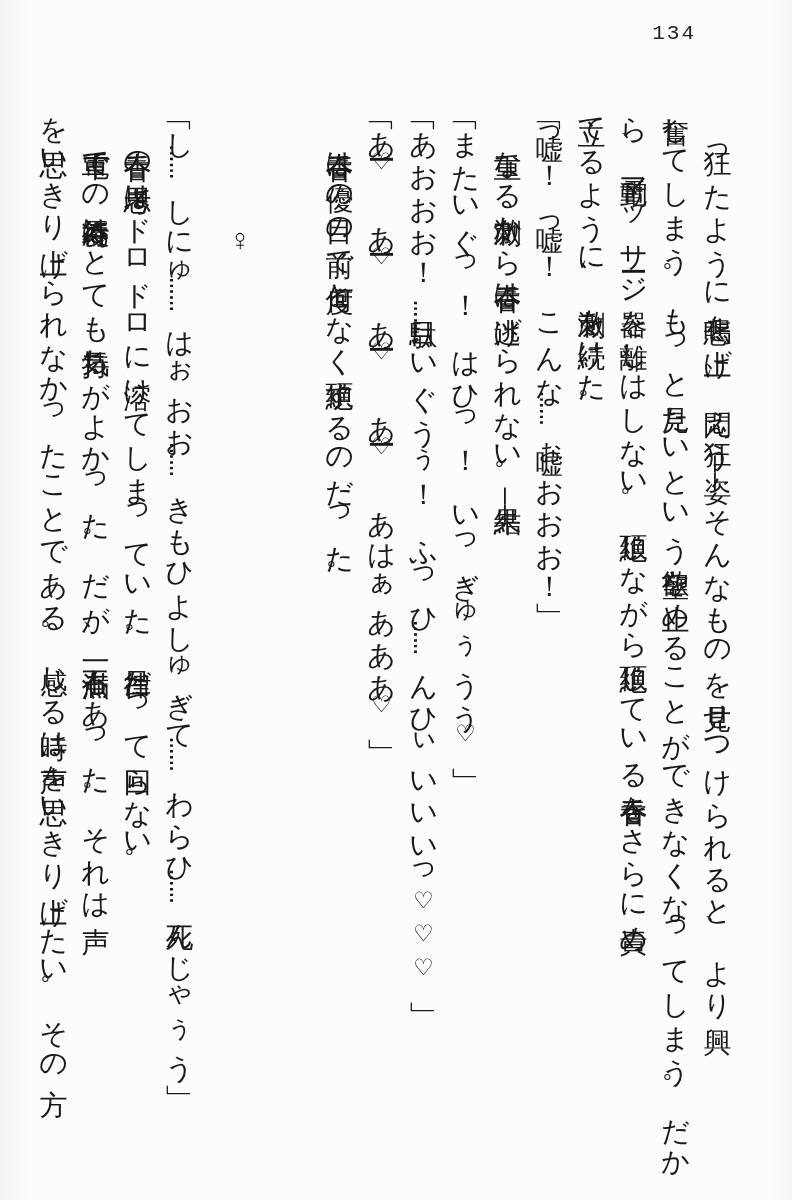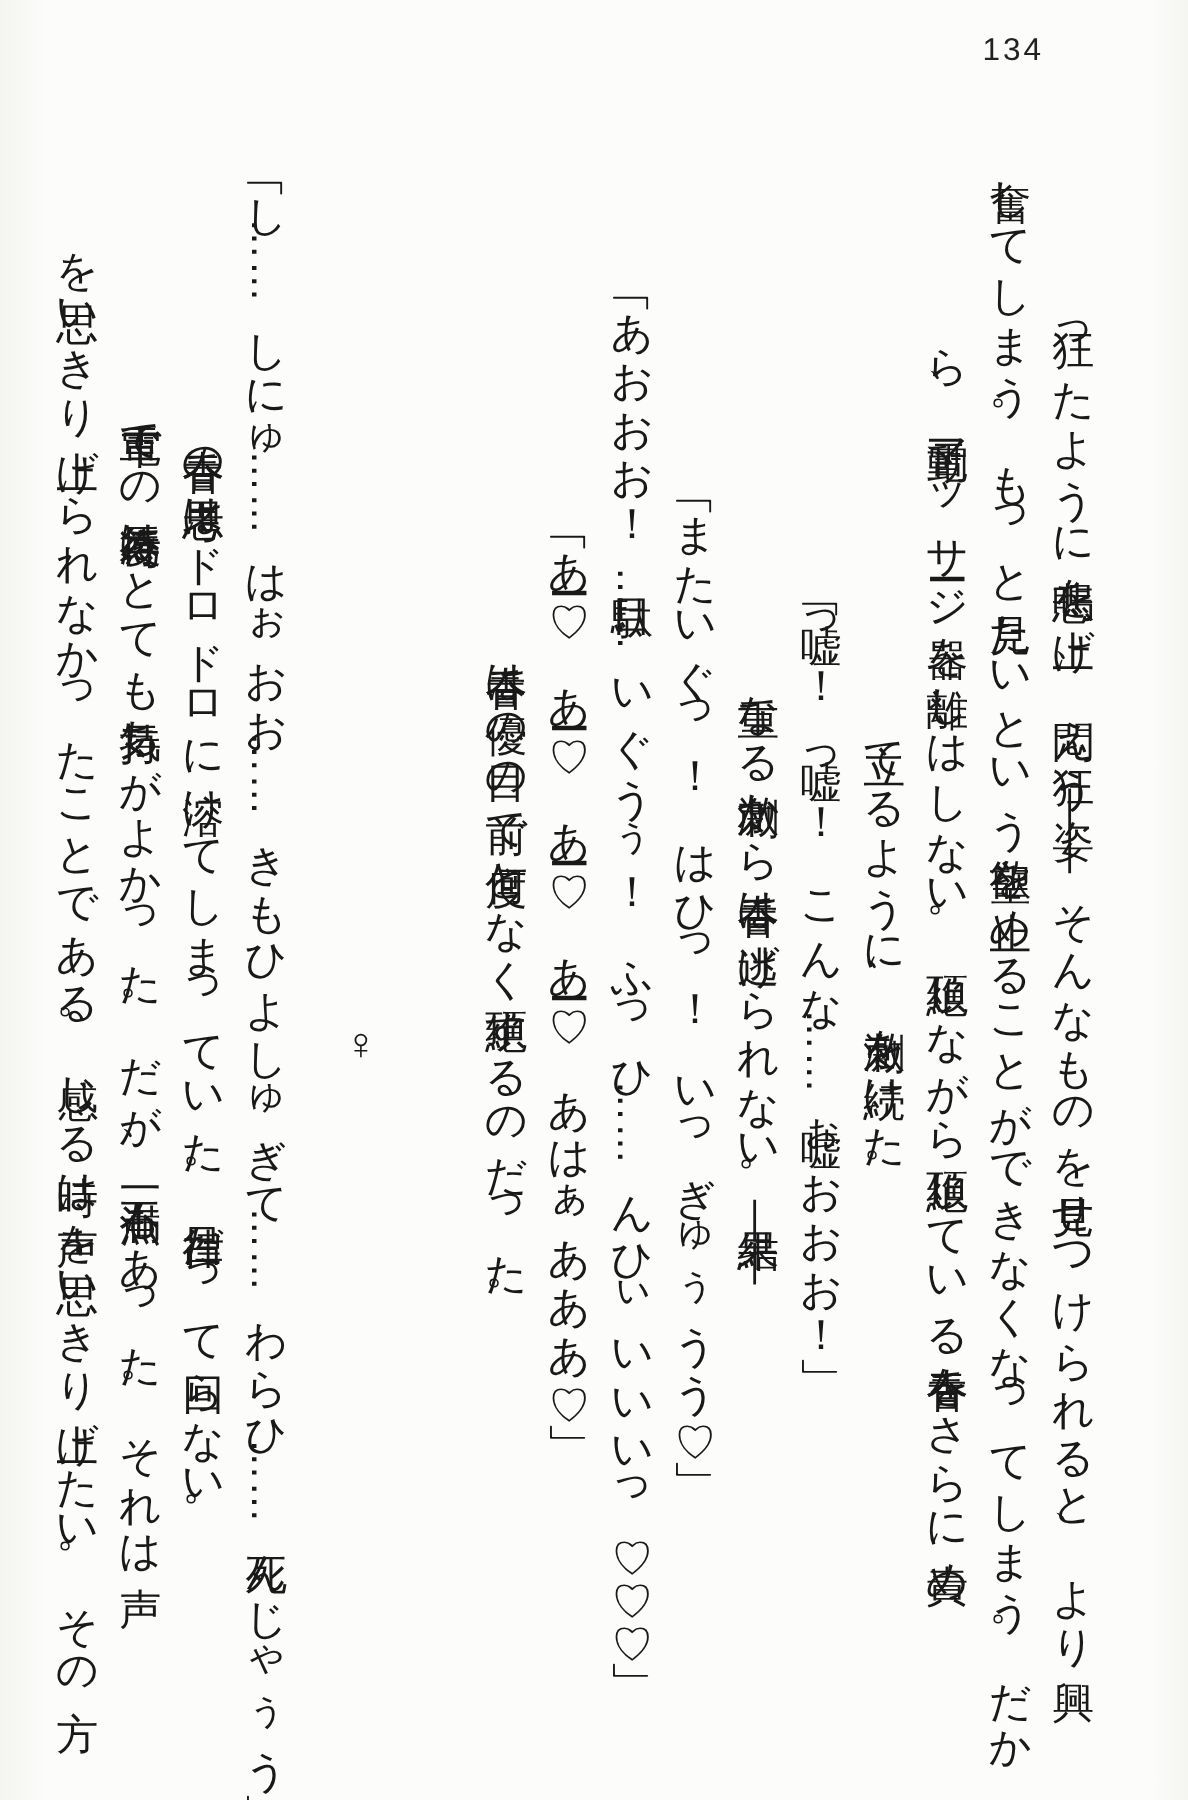--- a/index.html
+++ b/index.html
@@ -2,23 +2,22 @@
 <html lang="ja"><head>
 <meta charset="utf-8">
 <style>
   html,body{margin:0;padding:0;}
   .page{
     position:relative;
     width:792px;height:1200px;
     background:#fbfbf8;
     background-image:linear-gradient(90deg, #f4f4f1 0%, #fcfcfa 4%, #fcfcfa 97%, #f5f5f2 100%);
     color:#191919;
-    font-family:Liberation Sans, sans-serif;
+    font-family:Liberation Mono, monospace;
     overflow:hidden;
-    text-align:center;
   }
   .page-number{
     position:absolute;top:22px;right:96px;
     font-size:21px;letter-spacing:2px;
     color:#222;
   }
   .text-area{
     position:absolute;top:97px;right:56px;
     height:1072px;
     writing-mode:vertical-rl;

